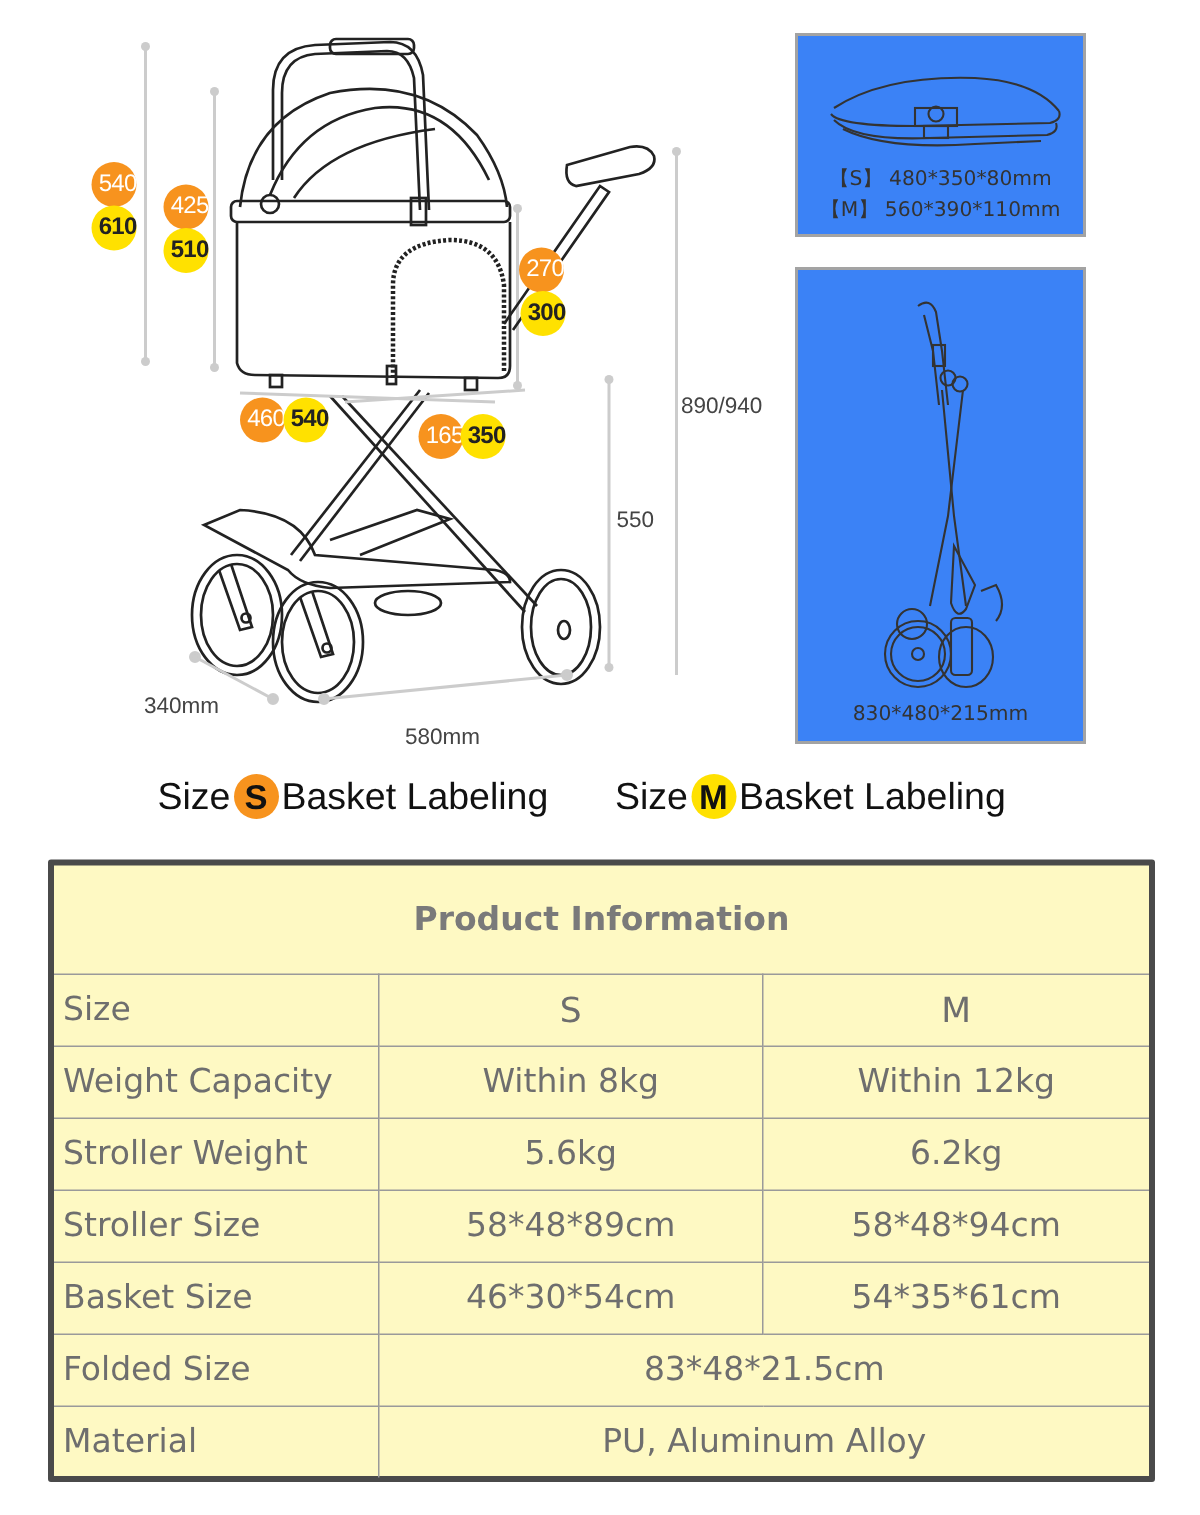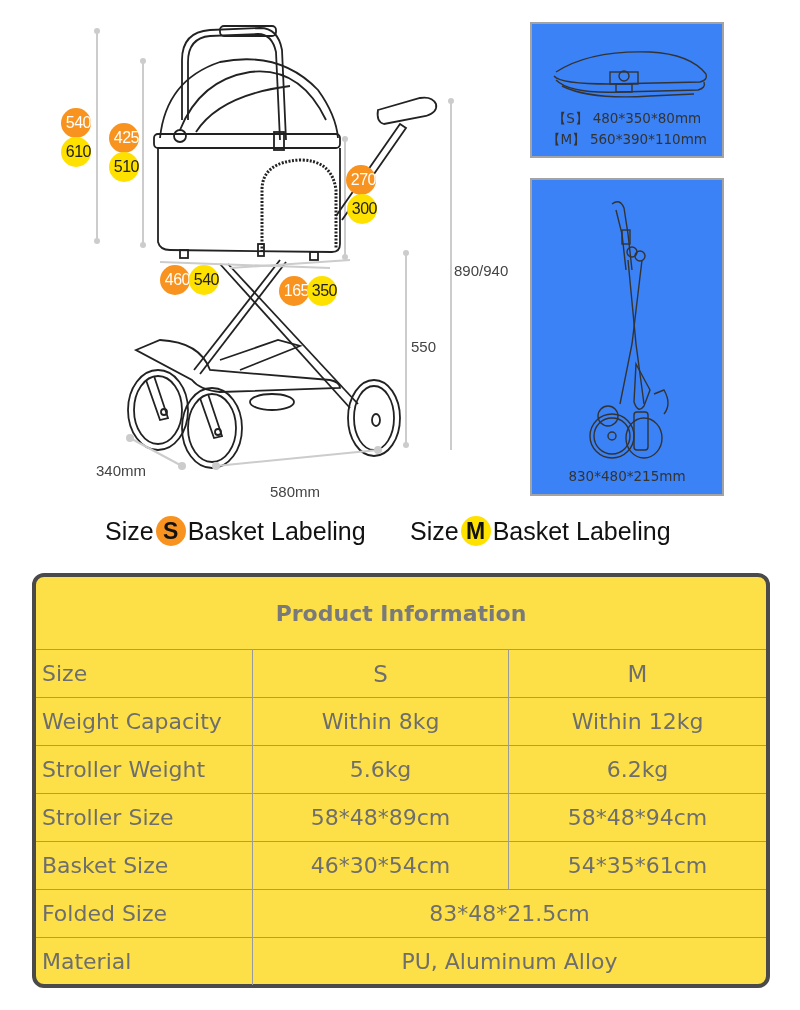--- a/index.html
+++ b/index.html
@@ -3,31 +3,31 @@
 <meta charset="utf-8">
 <style>
   html, body { margin: 0; padding: 0; background: #ffffff; }
   body { width: 800px; height: 1010px; position: relative; overflow: hidden; font-family: "DejaVu Sans", sans-serif; }
   .abs { position: absolute; }
   .diagram { position: absolute; left: 0; top: 0; width: 800px; height: 510px; }
   .dimline { position: absolute; background: #cccccc; }
   .dot { position: absolute; width: 6px; height: 6px; border-radius: 50%; background: #cccccc; }
   .badge { position: absolute; width: 30px; height: 30px; border-radius: 50%; font-family: "Liberation Sans", sans-serif; font-size: 16px; line-height: 30px; text-align: right; letter-spacing: -0.5px; }
   .badge.s { background: #f7931e; color: #ffffff; }
-  .badge.m { background: #ffe100; color: #222222; }
+  .badge.m { background: #ffe100; color: #222222; font-weight: bold; }
   .dimtext { position: absolute; font-family: "Liberation Sans", sans-serif; font-size: 15px; color: #444; }
   .panel { position: absolute; border: 2px solid #a3a3a3; background: #3b82f6; }
   .panel .cap { position: absolute; width: 100%; text-align: center; font-family: "DejaVu Sans", sans-serif; font-size: 13.5px; color: #333; }
   .legend { position: absolute; top: 512px; left: 0; width: 800px; height: 40px; font-family: "Liberation Sans", sans-serif; font-size: 25px; color: #111; }
   .legend .grp { position: absolute; top: 4px; display: flex; align-items: center; }
   .legend .lb { display: inline-block; width: 30px; height: 30px; border-radius: 50%; text-align: center; line-height: 30px; font-weight: bold; font-size: 23px; margin: 0 2px; }
   .legend .lb.s { background: #f7931e; color: #111; }
   .legend .lb.m { background: #ffe100; color: #111; }
 
-  .table-wrap { position: absolute; left: 32px; top: 573px; width: 730px; height: 407px; border: 4px solid #4a4a4a; border-radius: 12px; background: #fde047; box-sizing: content-box; }
+  .table-wrap { position: absolute; left: 32px; top: 573px; width: 730px; height: 407px; border: 4px solid #4a4a4a; border-radius: 2px; background: #fef9c3; box-sizing: content-box; }
   table.info { border-collapse: collapse; width: 730px; height: 407px; font-family: "DejaVu Sans", sans-serif; color: #6e6e6e; }
   table.info td { border: 1px solid #9a9a9a; font-size: 22px; padding: 0; height: 47px; }
   table.info tr.title td { height: 72px; text-align: center; font-size: 22px; font-weight: bold; color: #7a7a7a; border-top: none; }
   table.info td.label { width: 210px; padding-left: 6px; text-align: left; }
   table.info td.val { text-align: center; }
   table.info tr:first-child td { border-left: none; border-right: none; }
   table.info td:first-child { border-left: none; }
   table.info td:last-child { border-right: none; }
   table.info tr:last-child td { border-bottom: none; }
   table.info tr.sizes td.val { font-size: 23px; }

